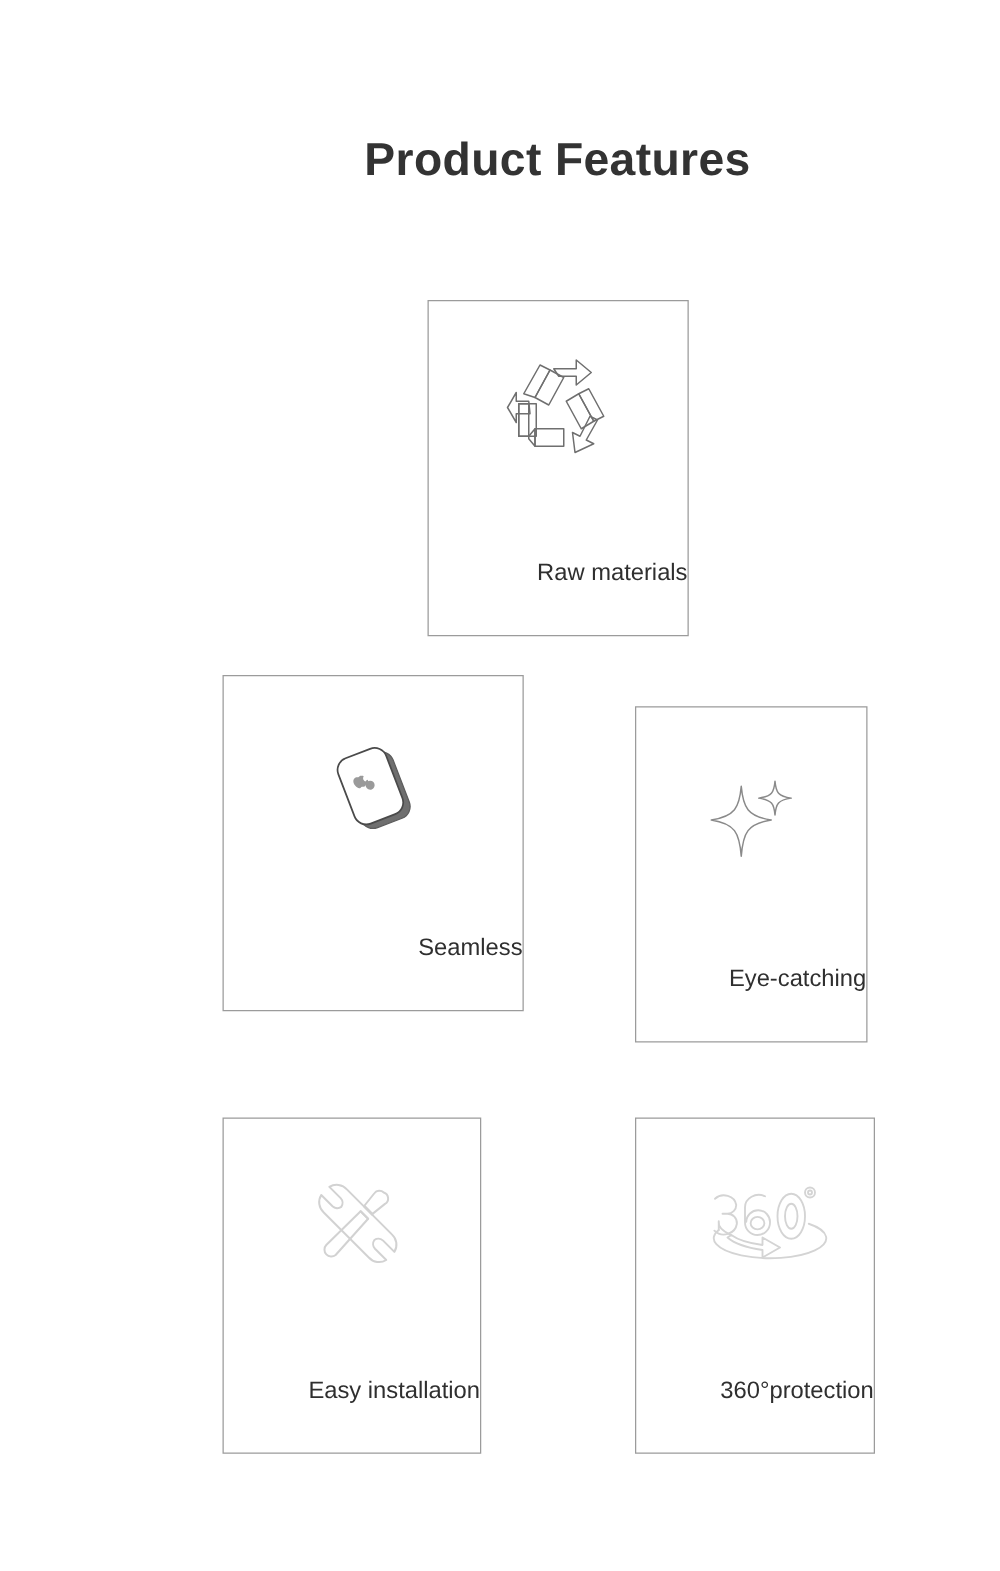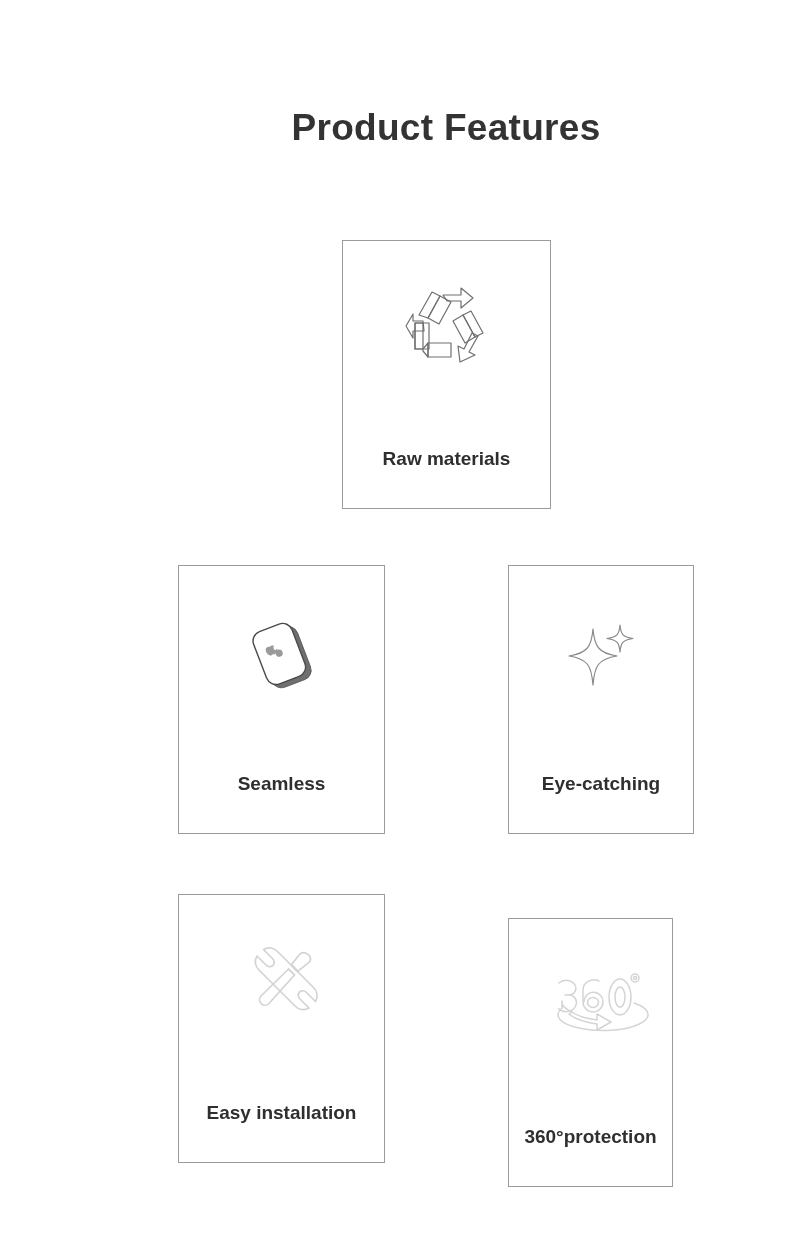--- a/index.html
+++ b/index.html
@@ -33,43 +33,43 @@
     line-height: 46px;
     white-space: nowrap;
   }
   .card {
     position: absolute;
     box-sizing: border-box;
     background: #ffffff;
     border: 1px solid #9b9b9b;
   }
   .card-1 { left: 296px; top: 240px;  width: 209px; height: 269px; }
-  .card-2 { left: 132px; top: 565px;  width: 207px; height: 269px; }
+  .card-2 { left: 132px; top: 540px;  width: 241px; height: 269px; }
   .card-3 { left: 462px; top: 565px;  width: 186px; height: 269px; }
   .card-4 { left: 132px; top: 894px;  width: 207px; height: 269px; }
-  .card-5 { left: 462px; top: 918px;  width: 165px; height: 269px; }
+  .card-5 { left: 462px; top: 894px;  width: 192px; height: 269px; }
 
   .card-icon {
     position: absolute;
     left: 0;
     top: 0;
     width: 100%;
     height: 175px;
     display: flex;
     align-items: center;
     justify-content: center;
   }
   .card-label {
     position: absolute;
     left: 0;
     width: 100%;
     top: 205px;
-    text-align: center;
+    text-align: right;
     font-size: 19px;
-    font-weight: bold;
+    font-weight: normal;
     color: #2f2f2f;
     line-height: 26px;
     white-space: nowrap;
   }
   svg { display: block; overflow: visible; }
 </style>
 </head>
 <body>
 
 <div class="page">

